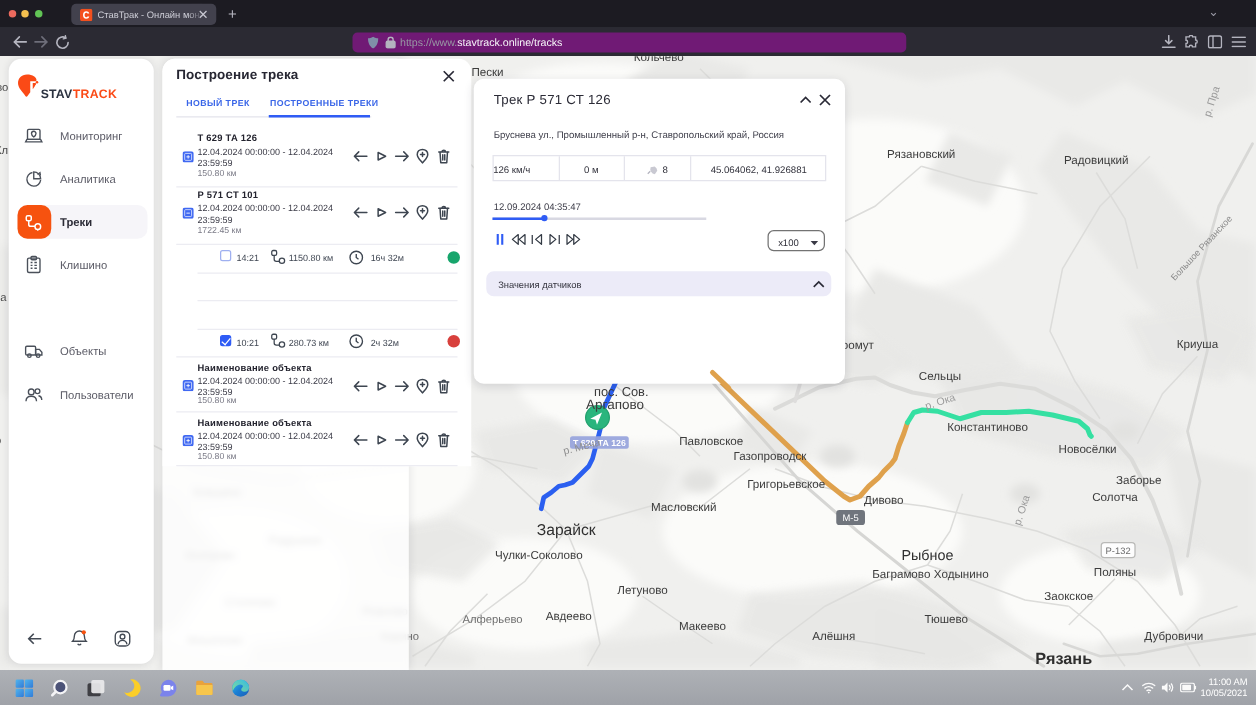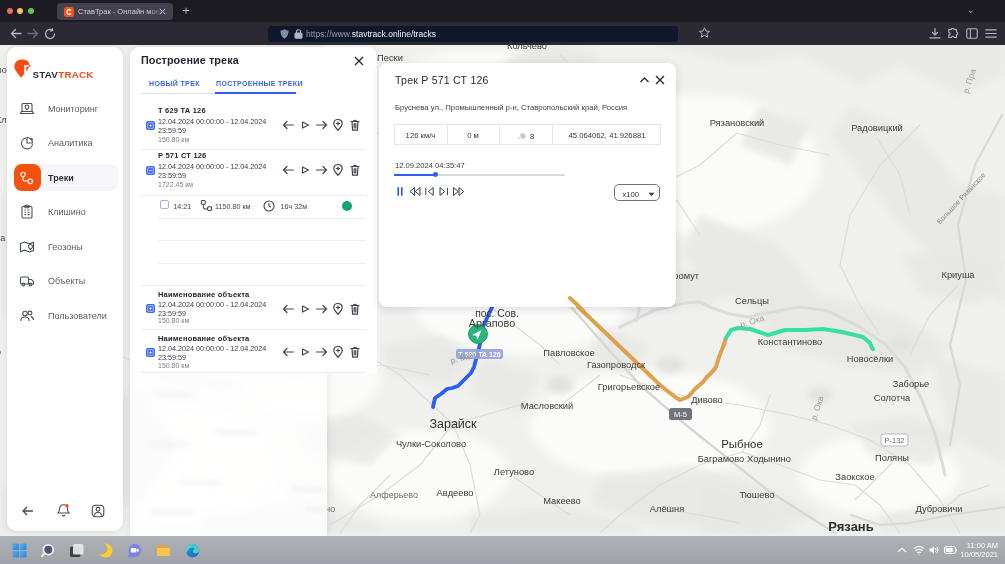--- a/index.html
+++ b/index.html
@@ -6,21 +6,21 @@
   html,body { width:1005px; height:564px; overflow:hidden; font-family:"Liberation Sans", sans-serif; }
   #stage { position:relative; width:1005px; height:564px; background:#f1f1ef; overflow:hidden; }
   .abs { position:absolute; }
 
   
   #tabbar { left:0; top:0; width:1005px; height:22px; background:#1c1b22; }
   .light { top:8px; width:6px; height:6px; border-radius:50%; }
   #tab { left:57px; top:3px; width:116px; height:17px; background:#42414d; border-radius:4px; color:#cfcfd8; font-size:8px; line-height:17px; }
   #newtab { left:177px; top:2px; width:18px; height:18px; color:#b6b6c0; font-size:12px; text-align:center; line-height:18px; }
   #toolbar { left:0; top:22px; width:1005px; height:23px; background:#2b2a33; color:#b9b9c3; }
-  #urlbar { left:268px; top:25.5px; width:410px; height:16px; background:#0f172a; border-radius:4px; color:#9898a4; font-size:8.5px; line-height:16px; }
+  #urlbar { left:282px; top:25.5px; width:443px; height:16px; background:#701a75; border-radius:4px; color:#9898a4; font-size:8.5px; line-height:16px; }
 
   
   #taskbar { left:0; top:536px; width:1005px; height:28px; background:linear-gradient(#aeb1b6,#9fa2a8); }
   .tbi { top:6.5px; width:15px; height:15px; }
   #clock { right:7px; top:4.5px; color:#fff; font-size:7.5px; text-align:right; line-height:9.5px; }
 
   
   #sidebar { left:7px; top:47px; width:116px; height:484px; background:#fff; border-radius:10px; box-shadow:0 0 6px rgba(40,40,60,.10); }
   .menu-item { position:absolute; left:0; width:116px; height:27px; }
   .menu-item .mi-ic { position:absolute; left:12px; top:50%; transform:translateY(-50%); width:16px; height:16px; color:#4c5058; }
@@ -29,21 +29,21 @@
   
   #panel { left:130px; top:47px; width:197px; height:489px; background:rgba(255,255,255,.82); border-radius:10px 10px 0 0; backdrop-filter:blur(2.5px); box-shadow:0 0 8px rgba(40,40,60,.12);padding-left:32px; }
   #panel-solid { position:absolute; left:0; top:0; width:247px; height:326px; background:#fff; border-radius:10px 10px 0 0; }
 
   
   #popup { left:379px; top:63px; width:297px; height:244px; background:#fff; border-radius:8px; box-shadow:0 2px 8px rgba(40,40,60,.15); }
 
   svg { display:block; }
   .dts { font-size:7.2px; line-height:9px; color:#3a3a46; }
   .kms { font-size:7px; color:#7c7c88; }
-  .subrow { left:0; width:247px; height:12px; }
+  .subrow { left:16px; width:247px; height:12px; }
   .subrow span { position:absolute; }
   .cb { left:29.5px; top:0px; width:9px; height:9px; border:1.3px solid #9fb0f0; border-radius:2px; background:#fff; }
   .cb.on { background:#2f5cf5; border-color:#2f5cf5; }
   .cb.on::after { content:""; position:absolute; left:2.4px; top:0.5px; width:3.2px; height:5.5px; border:solid #fff; border-width:0 1.4px 1.4px 0; transform:rotate(40deg); }
   .tm { left:43.3px; top:2px; font-size:7.2px; color:#3f4652; }
   .ds { left:85px; top:2px; font-size:7.2px; color:#3f4652; }
   .du { left:150.5px; top:2px; font-size:7.2px; color:#3f4652; }
   .dot { left:212px; top:0.5px; width:10px; height:10px; border-radius:50%; }
   .ri, .ci { display:block; }
 </style>
@@ -272,27 +272,20 @@
       <div class="mi-tx" style="color:#2b2b36;font-weight:bold">Треки</div>
     </div>
     <div class="menu-item" style="top:151.5px">
       <svg class="mi-ic" viewBox="0 0 16 16" fill="none" stroke="#4a505a" stroke-width="1.1">
           <rect x="3" y="2.5" width="10" height="11.5" rx="1.2"></rect>
           <rect x="5.8" y="1.2" width="4.4" height="2.6" rx="0.8"></rect>
           <path d="M5.5 6 L7 6 M8.5 6 L10.5 6 M5.5 8.3 L7 8.3 M8.5 8.3 L10.5 8.3 M5.5 10.6 L7 10.6 M8.5 10.6 L10.5 10.6"></path>
         </svg>
       <div class="mi-tx">Клишино</div>
     </div>
-    <div class="menu-item" style="top:186px">
-      <svg class="mi-ic" viewBox="0 0 16 16" fill="none" stroke="#4a505a" stroke-width="1.1">
-          <path d="M1.5 4.5 L5.5 3 L10.5 4.8 L14.5 3.2 L14.5 11.5 L10.5 13 L5.5 11.2 L1.5 12.8 Z"></path>
-          <path d="M11.5 5.5 a2 2 0 0 1 2 2 c0 1.5-2 3-2 3 s-2-1.5-2-3 a2 2 0 0 1 2-2 Z" fill="#fff"></path>
-        </svg>
-      <div class="mi-tx">Геозоны</div>
-    </div>
     <div class="menu-item" style="top:220.5px">
       <svg class="mi-ic" viewBox="0 0 16 16" fill="none" stroke="#4a505a" stroke-width="1.1">
           <rect x="1.5" y="4" width="8" height="7" rx="1"></rect>
           <path d="M9.5 6.5 L12.5 6.5 L14.5 8.8 L14.5 11 L9.5 11 Z"></path>
           <circle cx="4.5" cy="11.5" r="1.4"></circle>
           <circle cx="11.5" cy="11.5" r="1.4"></circle>
         </svg>
       <div class="mi-tx">Объекты</div>
     </div>
     <div class="menu-item" style="top:255px">
@@ -345,21 +338,21 @@
         <svg width="86" height="14" viewBox="0 0 86 14" fill="none" stroke="#3e4651" stroke-width="1.2" stroke-linejoin="round" stroke-linecap="round">
           <path d="M12.5 7 L2.5 7 M6 3.5 L2.5 7 L6 10.5"></path>
           <path d="M21.5 4 L27.5 7 L21.5 10 Z"></path>
           <path d="M35.5 7 L45.5 7 M42 3.5 L45.5 7 L42 10.5"></path>
           <path d="M57 1.5 C54.4 1.5 52.8 3.4 52.8 5.5 C52.8 8 55.5 10.4 57 12.3 C58.5 10.4 61.2 8 61.2 5.5 C61.2 3.4 59.6 1.5 57 1.5 Z M57 3.9 V7.1 M55.4 5.5 H58.6"></path>
           <path d="M70 3.5 H78 M71 3.5 L71.6 12.2 H76.4 L77 3.5 M72.6 3.3 C72.6 1.9 75.4 1.9 75.4 3.3 M73.2 5.7 V10 M74.8 5.7 V10"></path>
         </svg>
       </div>
     <div class="abs" style="left:11px;top:102px;width:225px;height:1px;background:#ececf2"></div>
 
-    <div class="abs" style="left:28px;top:103.5px;font-size:7.5px;font-weight:bold;color:#23232e;letter-spacing:.2px">Р 571 СТ 126</div>
+    <div class="abs" style="left:28px;top:103.5px;font-size:7.5px;font-weight:bold;color:#23232e;letter-spacing:.2px">Р 571 СТ 101</div>
     <div class="abs expic" style="left:15.5px;top:118.5px">
         <svg width="9" height="9" viewBox="0 0 13 13">
           <rect width="13" height="13" rx="3" fill="#3f68f2"></rect>
           <rect x="2.5" y="2.5" width="8" height="8" rx="1" fill="none" stroke="#fff" stroke-width=".8"></rect>
           <path d="M4.5 6.5 H8.5" stroke="#fff" stroke-width="1"></path>
         </svg>
       </div>
     <div class="abs dts" style="left:28px;top:115px">12.04.2024 00:00:00 - 12.04.2024<br>23:59:59</div>
     <div class="abs kms" style="left:28px;top:133.5px">1722.45 км</div>
     <div class="abs ctrls" style="left:151px;top:116px">
@@ -389,20 +382,40 @@
             <circle cx="6" cy="6" r="5"></circle>
             <path d="M6 3.2 V6 L7.8 7.4"></path>
           </svg>
         </span>
         <span class="du">16ч 32м</span>
         <span class="dot" style="background:#17a56c"></span>
       </div>
     <div class="abs" style="left:28px;top:170.5px;width:208px;height:1px;background:#ececf2"></div>
     <div class="abs" style="left:28px;top:193px;width:208px;height:1px;background:#ececf2"></div>
     <div class="abs" style="left:28px;top:215.5px;width:208px;height:1px;background:#ececf2"></div>
+    <div class="abs subrow" style="top:220.5px">
+        <span class="cb on"></span>
+        <span class="tm">10:21</span>
+        <span class="ri" style="left: 70px; top: -1.5px;">
+          <svg width="13" height="13" viewBox="0 0 14 14" fill="none" stroke="#3e4651" stroke-width="1.1">
+            <rect x="1.5" y="1.5" width="4.2" height="4.2" rx="1.2"></rect>
+            <path d="M3.6 5.7 V9 a1.8 1.8 0 0 0 1.8 1.8 L8 10.8"></path>
+            <rect x="8" y="8" width="4.6" height="4.6" rx="2.3"></rect>
+          </svg>
+        </span>
+        <span class="ds">280.73 км</span>
+        <span class="ci" style="left: 133px; top: -0.5px;">
+          <svg width="12" height="12" viewBox="0 0 12 12" fill="none" stroke="#3e4651" stroke-width="1.1">
+            <circle cx="6" cy="6" r="5"></circle>
+            <path d="M6 3.2 V6 L7.8 7.4"></path>
+          </svg>
+        </span>
+        <span class="du">2ч 32м</span>
+        <span class="dot" style="background:#d8403c"></span>
+      </div>
     <div class="abs" style="left:11px;top:238px;width:225px;height:1px;background:#ececf2"></div>
 
     <div class="abs" style="left:28px;top:242.5px;font-size:7.5px;font-weight:bold;color:#23232e;letter-spacing:.2px">Наименование объекта</div>
     <div class="abs expic" style="left:15.5px;top:256.5px">
         <svg width="9" height="9" viewBox="0 0 13 13">
           <rect width="13" height="13" rx="3" fill="#3f68f2"></rect>
           <rect x="2.5" y="2.5" width="8" height="8" rx="1" fill="none" stroke="#fff" stroke-width=".8"></rect>
           <path d="M6.5 4.5 V8.5 M4.5 6.5 H8.5" stroke="#fff" stroke-width="1"></path>
         </svg>
       </div>
@@ -448,21 +461,21 @@
       </svg>
     <svg class="abs" style="left:275.5px;top:12px" width="10" height="10" viewBox="0 0 10 10" stroke="#2a2a36" stroke-width="1.4">
         <path d="M1 1 L9 9 M9 1 L1 9"></path>
       </svg>
     <div class="abs" style="left:16px;top:40px;font-size:7.7px;color:#3e3e4a">Бруснева ул., Промышленный р-н, Ставропольский край, Россия</div>
 
     <div class="abs" style="left:14.5px;top:61px;width:267px;height:21px;border:1px solid #e4e4ec;font-size:7.7px;color:#34343e">
       <div class="abs" style="left:52.5px;top:0;width:1px;height:19px;background:#e4e4ec"></div>
       <div class="abs" style="left:104.5px;top:0;width:1px;height:19px;background:#e4e4ec"></div>
       <div class="abs" style="left:157.5px;top:0;width:1px;height:19px;background:#e4e4ec"></div>
-      <div class="abs" style="left:0;top:5.5px;width:52px;text-align:center">126 км/ч</div>
+      <div class="abs" style="left:0;top:5.5px;width:52px;">126 км/ч</div>
       <div class="abs" style="left:53px;top:5.5px;width:51px;text-align:center">0 м</div>
       <div class="abs" style="left:105px;top:5.5px;width:52px;text-align:center;white-space:nowrap"><svg width="11" height="9" viewBox="0 0 11 9" style="display:inline-block;vertical-align:-1.5px" fill="none" stroke="#b3b3be" stroke-width="1">
             <path d="M3 3.2 a4.2 4.2 0 0 0 4.6 4.6 L8.8 4.6 A4.2 4.2 0 0 0 6 1.8 Z" fill="#c9c9d2" stroke="none" transform="rotate(14 5 5)"></path>
             <path d="M1.2 8 L3.2 6"></path>
           </svg>&nbsp;8</div>
       <div class="abs" style="left:158px;top:5.5px;width:109px;text-align:center">45.064062, 41.926881</div>
     </div>
     <div class="abs" style="left:16px;top:97.5px;font-size:7.6px;color:#3e3e4a">12.09.2024 04:35:47</div>
 
     <div class="abs" style="left:15px;top:111px;width:171px;height:1.6px;background:#d8d8e2"></div>
@@ -481,20 +494,26 @@
       </g>
     </svg>
 
     <div class="abs" style="left:234.5px;top:121px;width:46.5px;height:16.5px;border:1px solid #737373;border-radius:5px">
       <span class="abs" style="left:8px;top:4.5px;font-size:7.6px;color:#2e2e38">x100</span>
       <svg class="abs" style="left:33px;top:6.5px" width="7" height="5" viewBox="0 0 7 5" fill="#3a3a46">
           <path d="M0.5 0.8 L3.5 4.2 L6.5 0.8 Z"></path>
         </svg>
     </div>
 
+    <div class="abs" style="left:10px;top:153.5px;width:276px;height:20.5px;background:#ecebf8;border-radius:6px">
+      <span class="abs" style="left:9.5px;top:6.5px;font-size:7.5px;color:#34343e">Значения датчиков</span>
+      <svg class="abs" style="left:261px;top:7px" width="10" height="7" viewBox="0 0 10 7" fill="none" stroke="#2a2a36" stroke-width="1.3">
+          <path d="M1 5.5 L5 1.5 L9 5.5"></path>
+        </svg>
+    </div>
   </div>
 
   <svg class="abs" style="left:560px;top:289px" width="40" height="30" viewBox="0 0 40 30" fill="none">
       <path d="M10 9 L23 21.4" stroke="#dfa14c" stroke-width="4" stroke-linecap="round"></path>
     </svg>
 
   <div id="tabbar" class="abs">
     <div class="abs light" style="left:6.5px;background:#ec6a5e"></div>
     <div class="abs light" style="left:17px;background:#f4bf4f"></div>
     <div class="abs light" style="left:27.5px;background:#61c455"></div>

